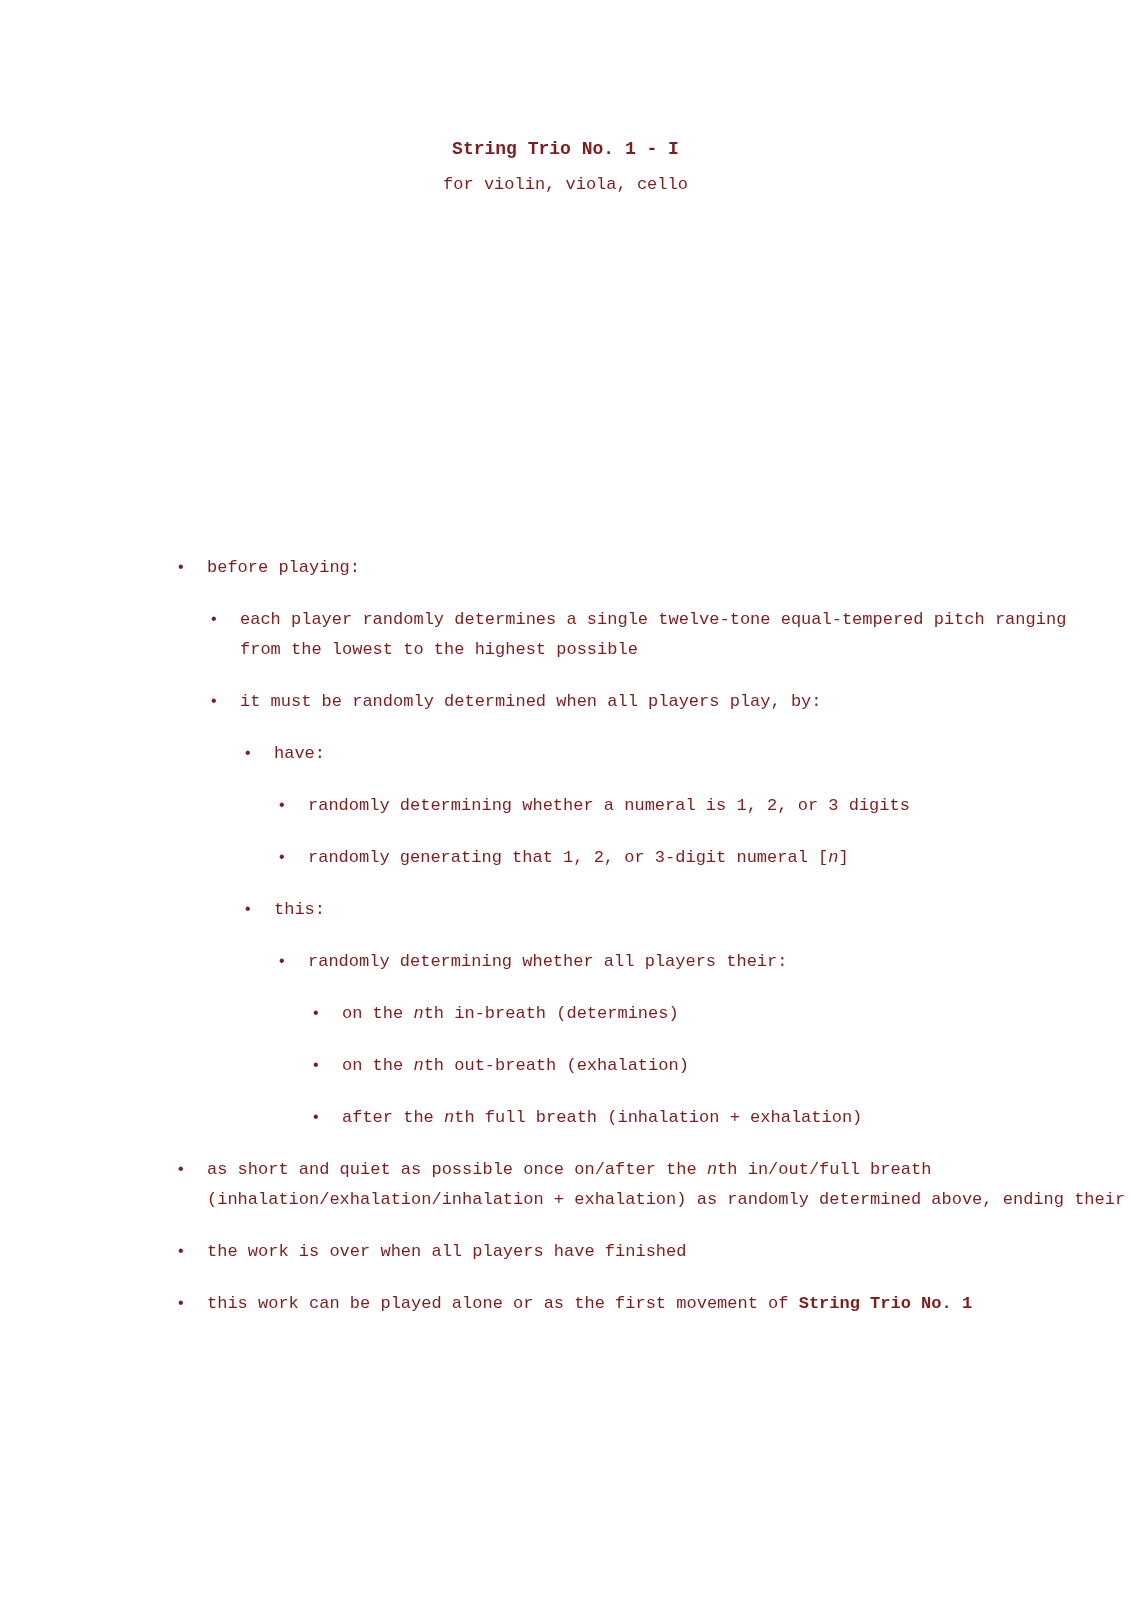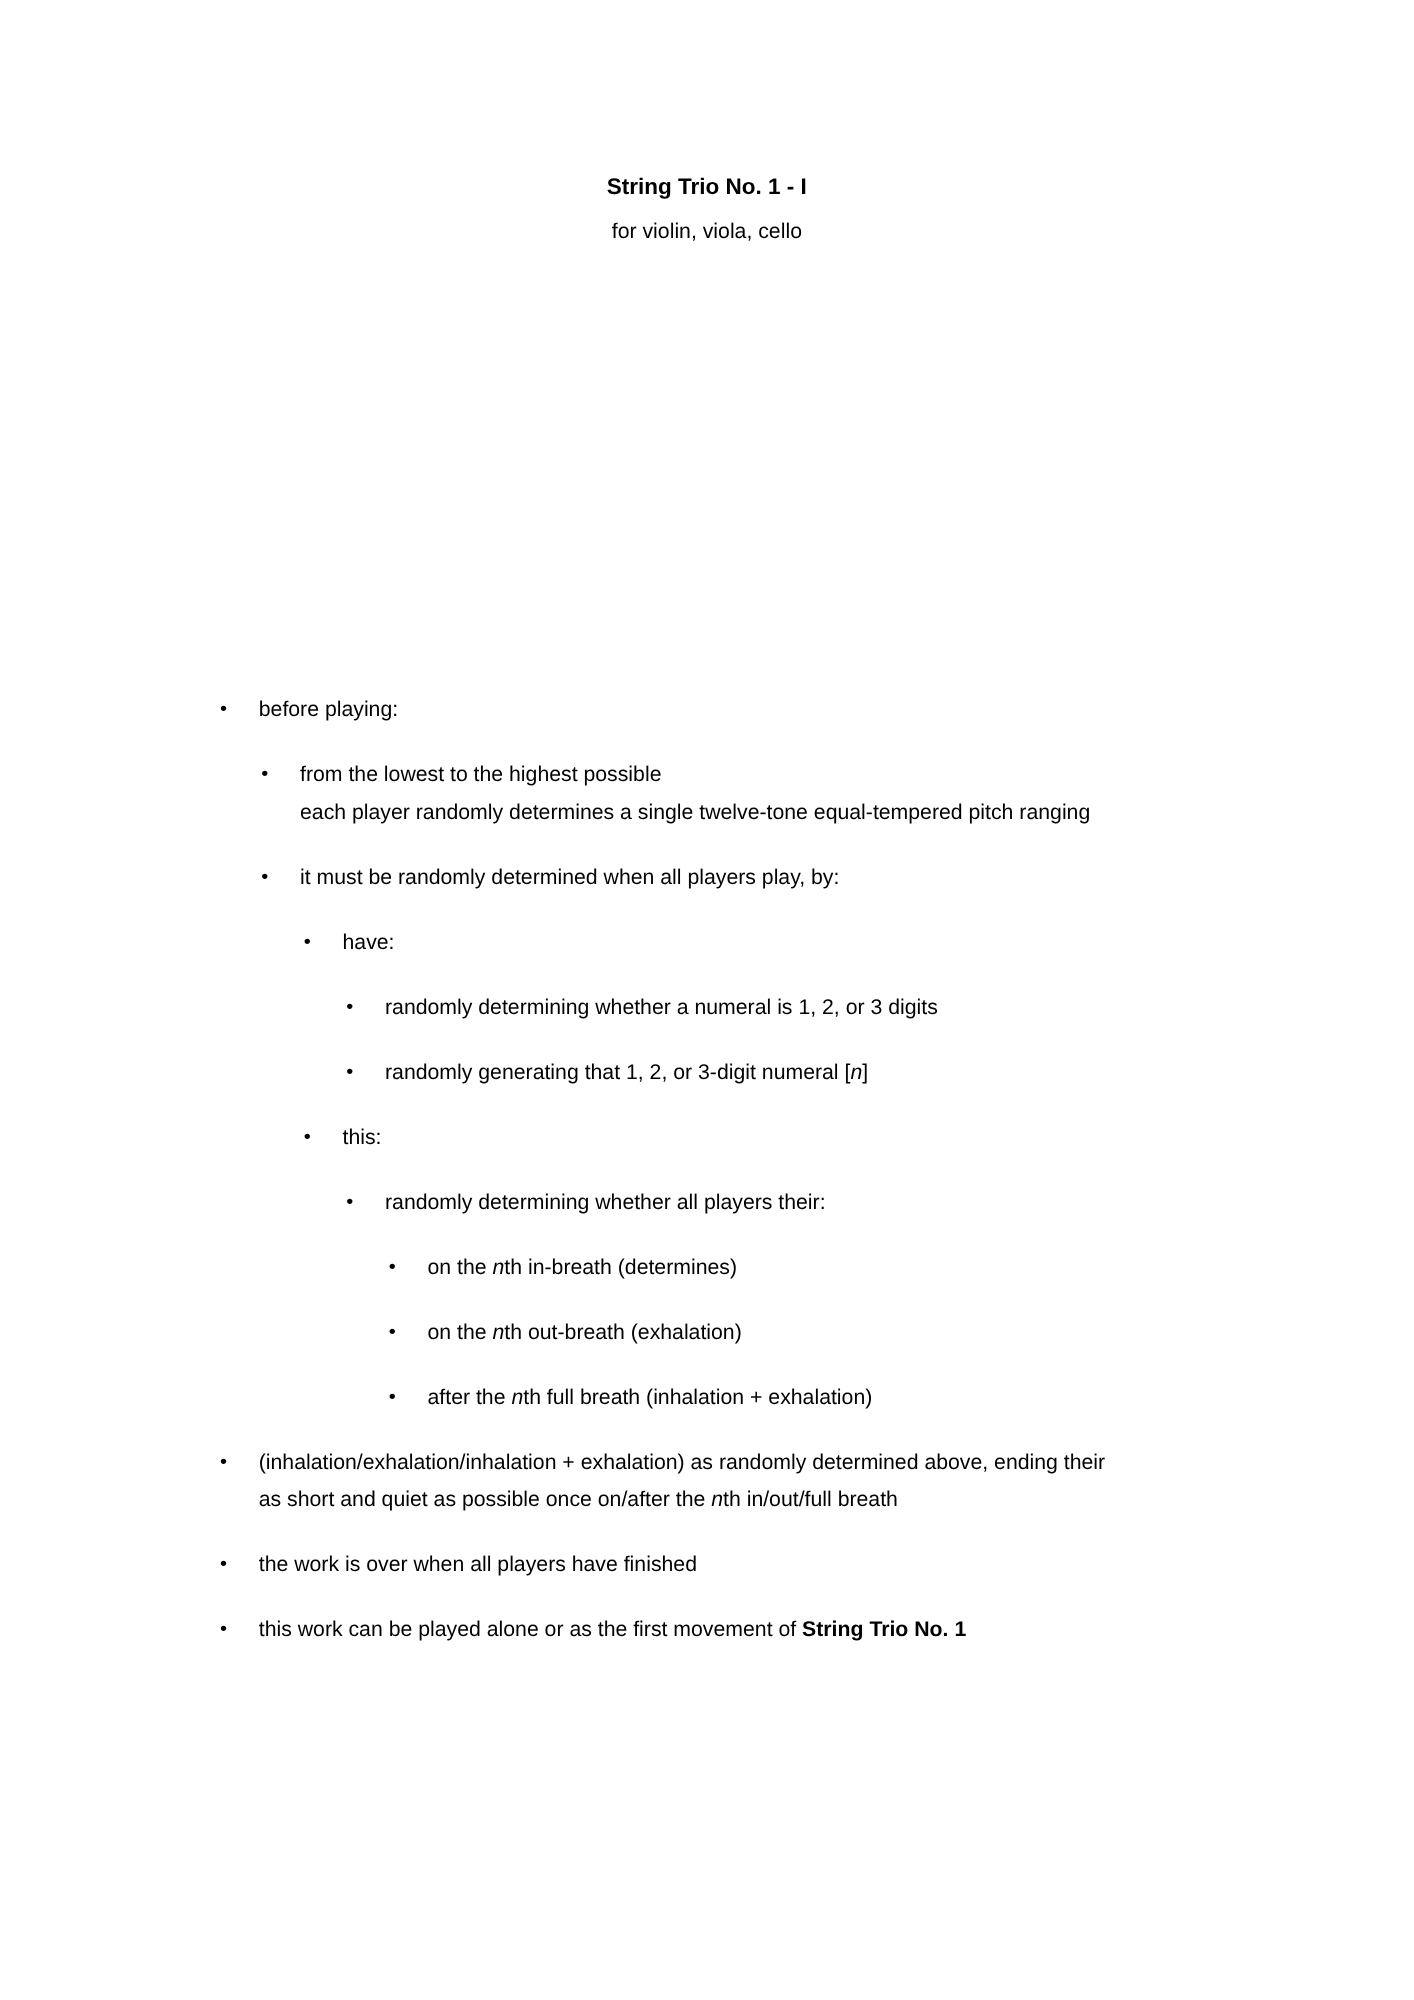--- a/index.html
+++ b/index.html
@@ -6,24 +6,24 @@
     margin: 0;
     padding: 0;
     background: #ffffff;
   }
   .page {
     position: relative;
     width: 1131px;
     height: 1600px;
     background: #ffffff;
     overflow: hidden;
-    font-family: Liberation Sans, sans-serif;
+    font-family: Liberation Mono, monospace;
     font-size: 17px;
     line-height: 30px;
-    color: #000000;
+    color: #7f1d1d;
   }
   .title {
     margin: 0;
     padding-top: 138px;
     text-align: center;
     font-size: 18px;
     line-height: 22px;
     font-weight: 700;
   }
   .subtitle {
@@ -66,22 +66,22 @@
     <div class="item lvl1">
       <span class="marker">•</span>
       <div class="text">
         <div class="line">before playing:</div>
       </div>
     </div>
 
     <div class="item lvl2">
       <span class="marker">•</span>
       <div class="text">
+        <div class="line">each player randomly determines a single twelve-tone equal-tempered pitch ranging</div>
         <div class="line">from the lowest to the highest possible</div>
-        <div class="line">each player randomly determines a single twelve-tone equal-tempered pitch ranging</div>
       </div>
     </div>
 
     <div class="item lvl2">
       <span class="marker">•</span>
       <div class="text">
         <div class="line">it must be randomly determined when all players play, by:</div>
       </div>
     </div>
 
@@ -137,22 +137,22 @@
     <div class="item lvl5">
       <span class="marker">•</span>
       <div class="text">
         <div class="line"><span>after the </span><span class="i">n</span><span>th full breath (inhalation + exhalation)</span></div>
       </div>
     </div>
 
     <div class="item lvl1">
       <span class="marker">•</span>
       <div class="text">
+        <div class="line"><span>as short and quiet as possible once on/after the </span><span class="i">n</span><span>th in/out/full breath</span></div>
         <div class="line">(inhalation/exhalation/inhalation + exhalation) as randomly determined above, ending their</div>
-        <div class="line"><span>as short and quiet as possible once on/after the </span><span class="i">n</span><span>th in/out/full breath</span></div>
       </div>
     </div>
 
     <div class="item lvl1">
       <span class="marker">•</span>
       <div class="text">
         <div class="line">the work is over when all players have finished</div>
       </div>
     </div>
 

